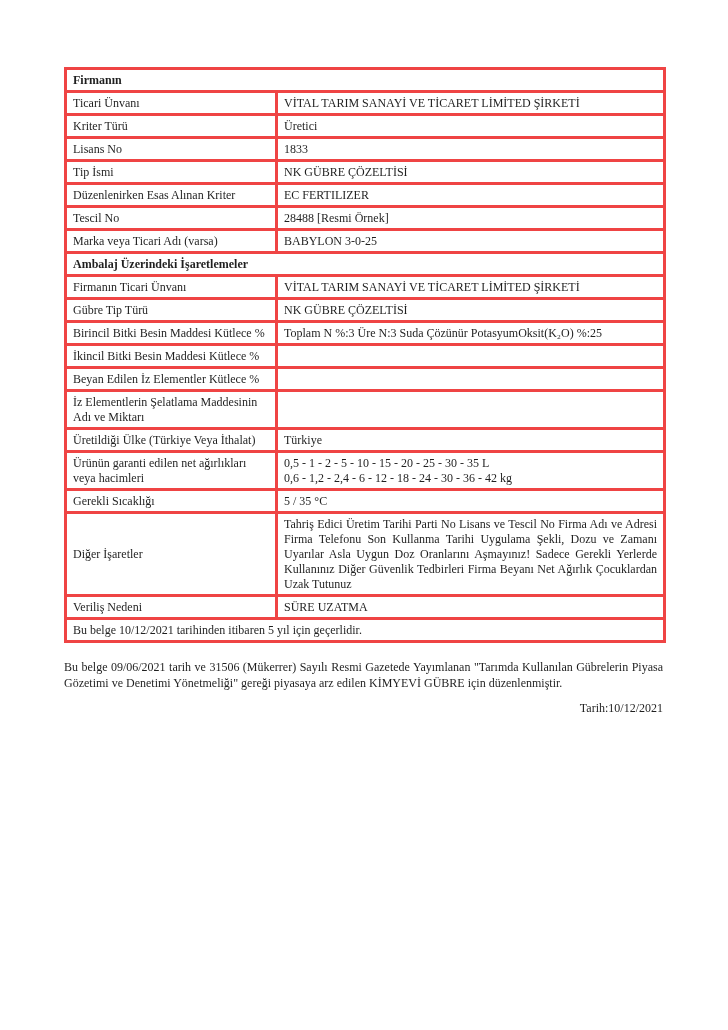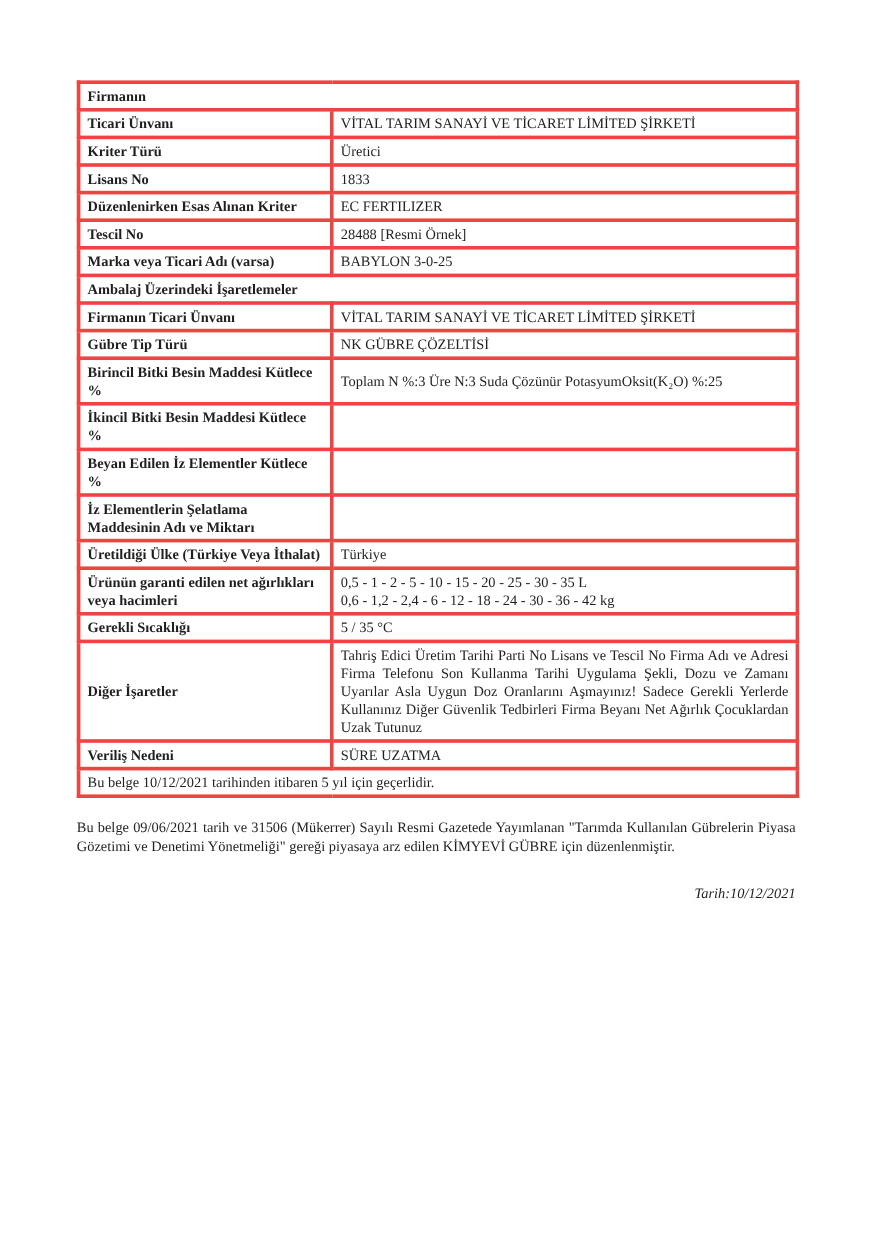--- a/index.html
+++ b/index.html
@@ -32,40 +32,39 @@
   table.cert td {
     border: 3px solid #ef4444;
     padding: 3px 6px 2px 6px;
     vertical-align: middle;
     overflow: hidden;
   }
   td.sec {
     font-weight: bold;
   }
   td.lbl {
-    font-weight: bold;
+    font-weight: normal;
   }
   td.val {
     white-space: pre-line;
   }
   td.val-long {
     text-align: justify;
     white-space: normal;
   }
   .footer-note {
     margin-top: 16px;
     font-size: 12px;
     line-height: 16px;
     text-align: justify;
   }
   .footer-date {
-    margin-top: 24px;
+    margin-top: 10px;
     font-size: 12px;
     text-align: right;
-    font-style: italic;
   }
 </style>
 </head>
 <body>
 
 <div class="doc">
   <table class="cert">
     <colgroup>
       <col style="width:211px">
       <col style="width:388px">
@@ -78,20 +77,24 @@
         <td class="lbl">Ticari Ünvanı</td>
         <td class="val">VİTAL TARIM SANAYİ VE TİCARET LİMİTED ŞİRKETİ</td>
       </tr>
       <tr>
         <td class="lbl">Kriter Türü</td>
         <td class="val">Üretici</td>
       </tr>
       <tr>
         <td class="lbl">Lisans No</td>
         <td class="val">1833</td>
+      </tr>
+      <tr>
+        <td class="lbl">Tip İsmi</td>
+        <td class="val">NK GÜBRE ÇÖZELTİSİ</td>
       </tr>
       <tr>
         <td class="lbl">Düzenlenirken Esas Alınan Kriter</td>
         <td class="val">EC FERTILIZER</td>
       </tr>
       <tr>
         <td class="lbl">Tescil No</td>
         <td class="val">28488 [Resmi Örnek]</td>
       </tr>
       <tr>

